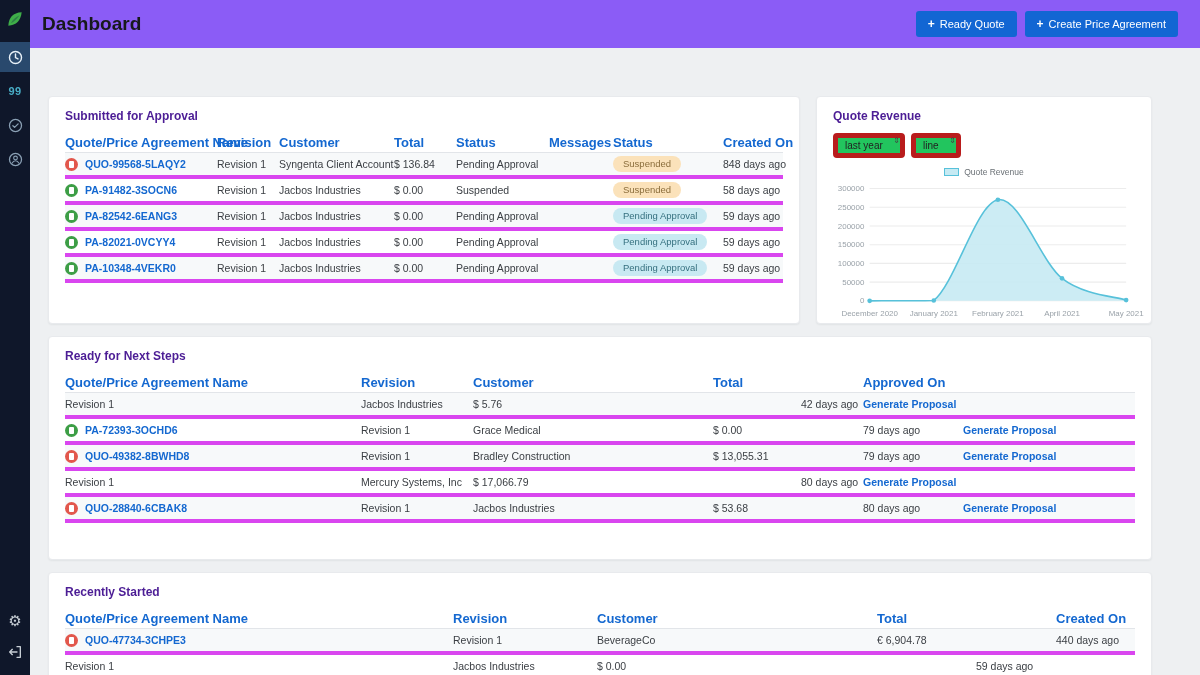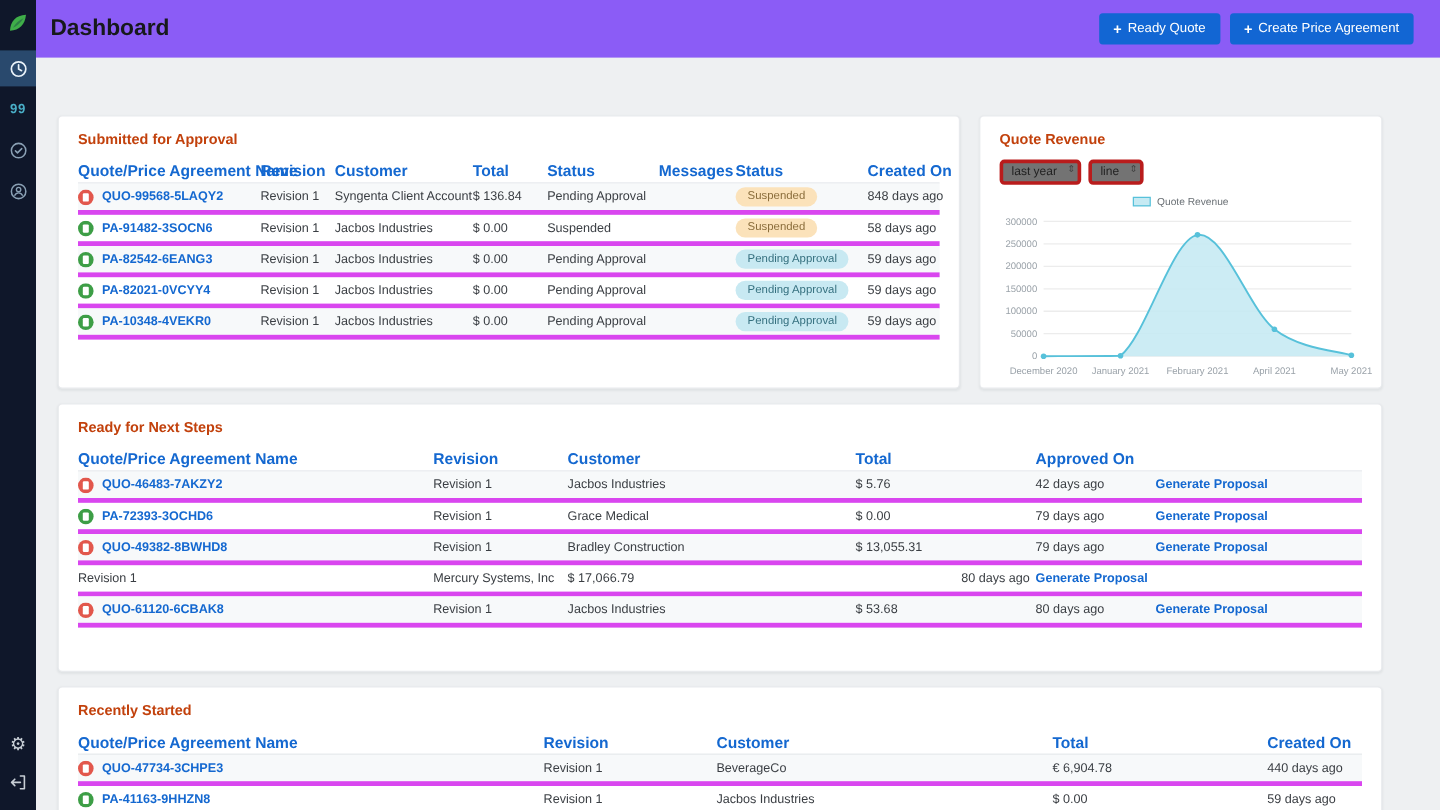--- a/index.html
+++ b/index.html
@@ -30,21 +30,21 @@
   .btn-primary .plus { font-size:12px; font-weight:700; }
 
   
   .content { padding:48px 0 0 18px; }
   .row-top { display:flex; gap:16px; margin-bottom:12px; }
   .card { background:#fff; border:1px solid #e8eaed; border-radius:4px; box-shadow:0 1px 2px rgba(20,30,40,.06); }
   .card-approval { width:752px; height:228px; }
   .card-revenue  { width:336px; height:228px; }
   .card-next     { width:1104px; height:224px; margin-bottom:12px; }
   .card-recent   { width:1104px; height:160px; }
-  .card h2 { font-size:12px; font-weight:700; color:#c2410c; margin:0; padding:12px 16px 9px; }
+  .card h2 { font-size:12px; font-weight:700; color:#4c1d95; margin:0; padding:12px 16px 9px; }
 
   
   .thead, .t-row { display:grid; align-items:center; margin:0 16px; }
   .thead { height:21px; border-bottom:1px solid #e2e5e9; }
   .th { font-size:13px; font-weight:700; color:#1468d0; white-space:nowrap; }
   .t-row { height:26px; border-bottom:4px solid #d946ef; font-size:10.5px; color:#3a3e43; }
   .tbody .t-row:nth-child(odd) { background:#f7f9fa; }
   .cell { white-space:nowrap; }
   .right { text-align:left; }
   .pad12 { padding-left:12px; }
@@ -60,21 +60,21 @@
   .doc-icon::after { content:""; position:absolute; left:4px; top:3px; width:5px; height:7px; background:#fff; border-radius:1px; }
   .link { color:#1468d0; font-weight:700; text-decoration:none; cursor:pointer; }
 
   .pill { display:inline-block; padding:2px 10px; border-radius:10px; font-size:9.5px; line-height:1.3; }
   .pill[data-variant="suspended"] { background:#fbe2ba; color:#8a6d3b; }
   .pill[data-variant="pending"]   { background:#c8e9f2; color:#35707f; }
 
   
   .chart-controls { display:flex; gap:6px; padding:0 16px; margin-top:1px; }
   .select-wrap { position:relative; display:inline-block; }
-  .select-wrap select { appearance:none; -webkit-appearance:none; font-family:inherit; font-size:10px; color:#222; background:#737373; border:3px solid #b91c1c; border-radius:4px; padding:2px 17px 2px 7px; cursor:pointer; }
+  .select-wrap select { appearance:none; -webkit-appearance:none; font-family:inherit; font-size:10px; color:#222; background:#22c55e; border:5px solid #b91c1c; border-radius:4px; padding:2px 17px 2px 7px; cursor:pointer; }
   .select-wrap::after { content:"⇕"; position:absolute; right:5px; top:3px; font-size:8px; color:#444; pointer-events:none; }
   .legend { display:flex; align-items:center; justify-content:center; gap:5px; font-size:8.5px; color:#6a7075; margin:9px 0 0; }
   .swatch { width:15px; height:8px; background:#c6eaf3; border:1px solid #57c1da; display:inline-block; }
   #revenue-chart { padding:3px 10px 0 6px; }
   #revenue-chart svg { overflow:visible; display:block; }
 </style>
 </head>
 <body>
 
 <div class="app">
@@ -290,24 +290,20 @@
           <div class="th">Quote/Price Agreement Name</div>
           <div class="th">Revision</div>
           <div class="th">Customer</div>
           <div class="th right">Total</div>
           <div class="th"></div>
           <div class="th">Approved On</div>
           <div class="th"></div>
         </div>
         <div class="tbody">
   <div class="t-row next-grid">
-    <div class="cell name-cell">
-      <span class="doc-icon" data-kind="quote"></span>
-      <a class="link">QUO-46483-7AKZY2</a>
-    </div>
     <div class="cell">Revision 1</div>
     <div class="cell">Jacbos Industries</div>
     <div class="cell right">$ 5.76</div>
     <div class="cell"></div>
     <div class="cell">42 days ago</div>
     <div class="cell">
       <a class="link">Generate Proposal</a>
     </div>
   </div>
 
@@ -348,21 +344,21 @@
     <div class="cell"></div>
     <div class="cell">80 days ago</div>
     <div class="cell">
       <a class="link">Generate Proposal</a>
     </div>
   </div>
 
   <div class="t-row next-grid">
     <div class="cell name-cell">
       <span class="doc-icon" data-kind="quote"></span>
-      <a class="link">QUO-61120-6CBAK8</a>
+      <a class="link">QUO-28840-6CBAK8</a>
     </div>
     <div class="cell">Revision 1</div>
     <div class="cell">Jacbos Industries</div>
     <div class="cell right">$ 53.68</div>
     <div class="cell"></div>
     <div class="cell">80 days ago</div>
     <div class="cell">
       <a class="link">Generate Proposal</a>
     </div>
   </div>
@@ -386,24 +382,20 @@
       <a class="link">QUO-47734-3CHPE3</a>
     </div>
     <div class="cell">Revision 1</div>
     <div class="cell">BeverageCo</div>
     <div class="cell right">€ 6,904.78</div>
     <div class="cell"></div>
     <div class="cell">440 days ago</div>
   </div>
 
   <div class="t-row recent-grid">
-    <div class="cell name-cell">
-      <span class="doc-icon" data-kind="pa"></span>
-      <a class="link">PA-41163-9HHZN8</a>
-    </div>
     <div class="cell">Revision 1</div>
     <div class="cell">Jacbos Industries</div>
     <div class="cell right">$ 0.00</div>
     <div class="cell"></div>
     <div class="cell">59 days ago</div>
   </div>
 </div>
       </section>
 
     </div>

